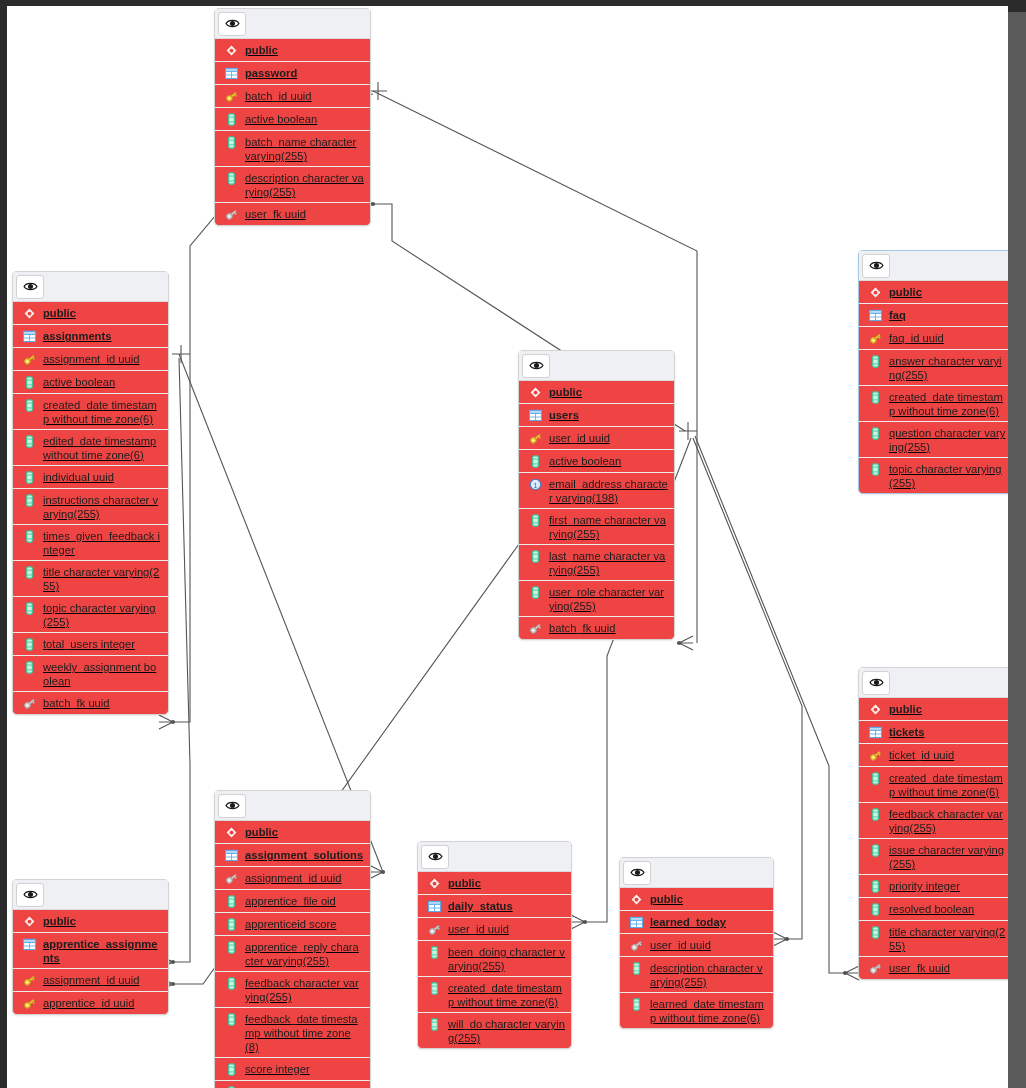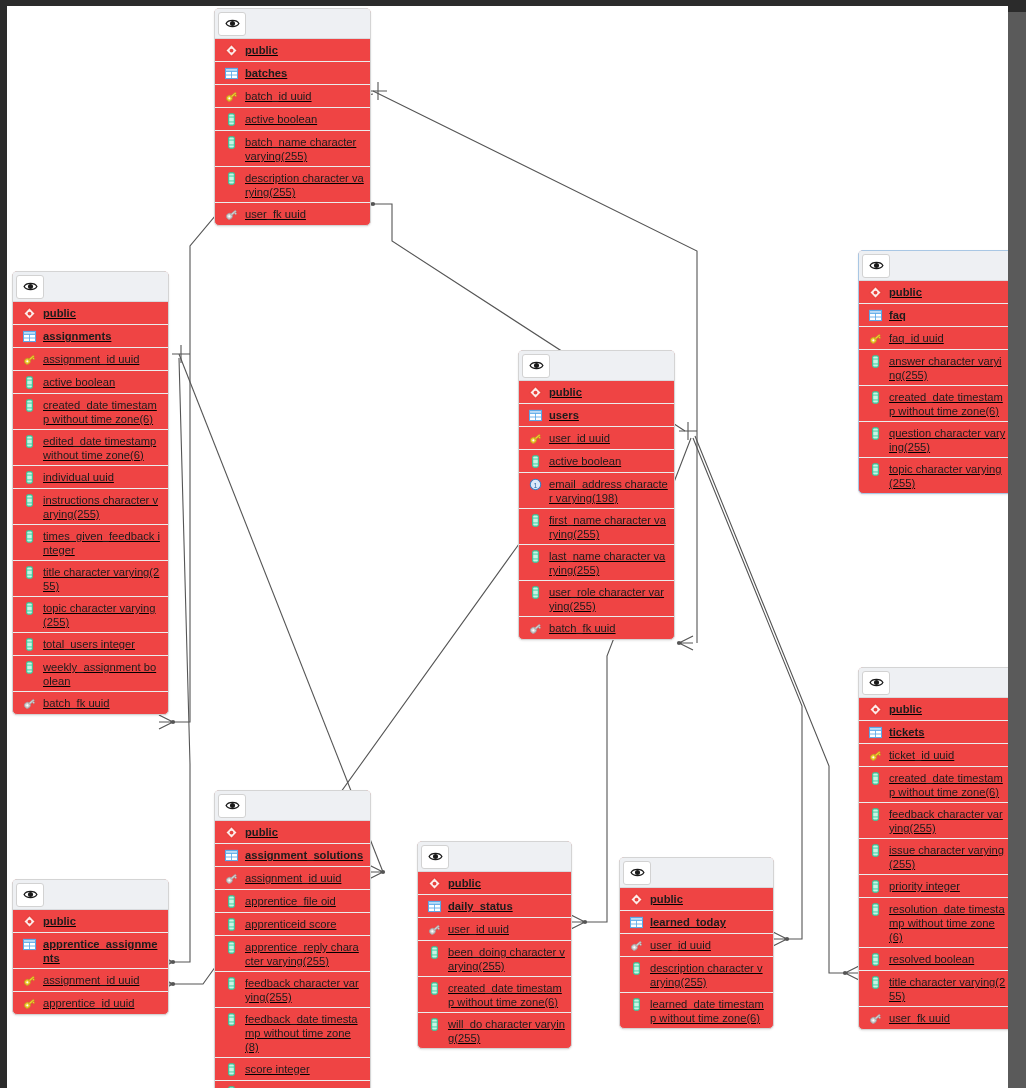--- a/index.html
+++ b/index.html
@@ -178,21 +178,21 @@
         </div>
         <div class="row tablename">
           <span class="ico">
             <svg width="15" height="15" viewBox="0 0 16 16">
               <rect x="1.6" y="2.6" width="12.8" height="10.8" fill="#ffffff" stroke="#59a9e8" stroke-width="1.1"></rect>
               <rect x="1.6" y="2.6" width="12.8" height="3.1" fill="#bcdcf7" stroke="#59a9e8" stroke-width="1.1"></rect>
               <line x1="1.6" y1="9.6" x2="14.4" y2="9.6" stroke="#59a9e8" stroke-width="0.9"></line>
               <line x1="8" y1="5.7" x2="8" y2="13.4" stroke="#59a9e8" stroke-width="0.9"></line>
             </svg>
           </span>
-          <span class="txt">batches</span>
+          <span class="txt">password</span>
         </div>
         <div class="row col">
           <span class="ico">
             <svg width="15" height="15" viewBox="0 0 16 16">
               <g transform="rotate(-40 8 8)">
                 <circle cx="5" cy="8" r="3.1" fill="#f2cc33" stroke="#b9951a" stroke-width="0.8"></circle>
                 <circle cx="5" cy="8" r="1.1" fill="#fff"></circle>
                 <rect x="7.6" y="7.1" width="6.4" height="1.9" fill="#f2cc33" stroke="#b9951a" stroke-width="0.6"></rect>
                 <rect x="11.2" y="8.8" width="1.5" height="2.2" fill="#f2cc33" stroke="#b9951a" stroke-width="0.6"></rect>
               </g>
@@ -671,30 +671,20 @@
           <span class="txt">priority integer</span>
         </div>
         <div class="row col">
           <span class="ico">
             <svg width="15" height="15" viewBox="0 0 16 16">
               <rect x="5" y="2" width="6" height="12" rx="1.4" fill="#c9f3e4" stroke="#2ecc9b" stroke-width="1.1"></rect>
               <line x1="5" y1="5.4" x2="11" y2="5.4" stroke="#2ecc9b" stroke-width="0.9"></line>
               <line x1="5" y1="10.6" x2="11" y2="10.6" stroke="#2ecc9b" stroke-width="0.9"></line>
             </svg>
           </span>
-          <span class="txt">resolution_date timestamp without time zone(6)</span>
-        </div>
-        <div class="row col">
-          <span class="ico">
-            <svg width="15" height="15" viewBox="0 0 16 16">
-              <rect x="5" y="2" width="6" height="12" rx="1.4" fill="#c9f3e4" stroke="#2ecc9b" stroke-width="1.1"></rect>
-              <line x1="5" y1="5.4" x2="11" y2="5.4" stroke="#2ecc9b" stroke-width="0.9"></line>
-              <line x1="5" y1="10.6" x2="11" y2="10.6" stroke="#2ecc9b" stroke-width="0.9"></line>
-            </svg>
-          </span>
           <span class="txt">resolved boolean</span>
         </div>
         <div class="row col">
           <span class="ico">
             <svg width="15" height="15" viewBox="0 0 16 16">
               <rect x="5" y="2" width="6" height="12" rx="1.4" fill="#c9f3e4" stroke="#2ecc9b" stroke-width="1.1"></rect>
               <line x1="5" y1="5.4" x2="11" y2="5.4" stroke="#2ecc9b" stroke-width="0.9"></line>
               <line x1="5" y1="10.6" x2="11" y2="10.6" stroke="#2ecc9b" stroke-width="0.9"></line>
             </svg>
           </span>

